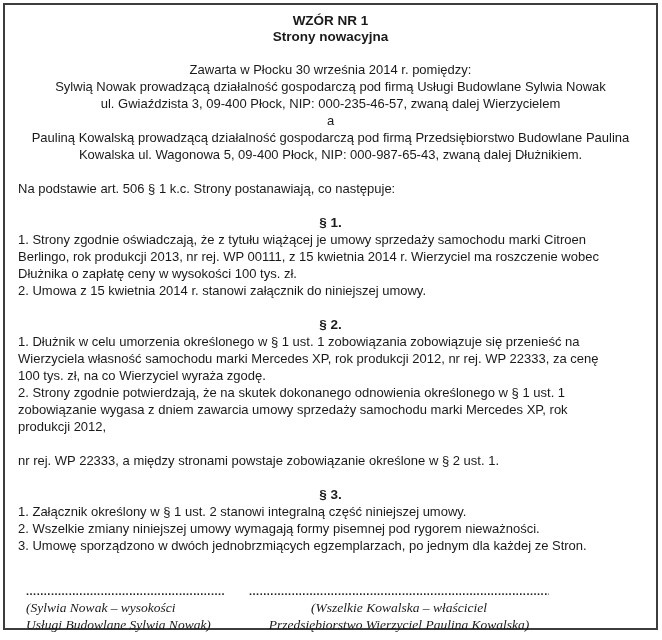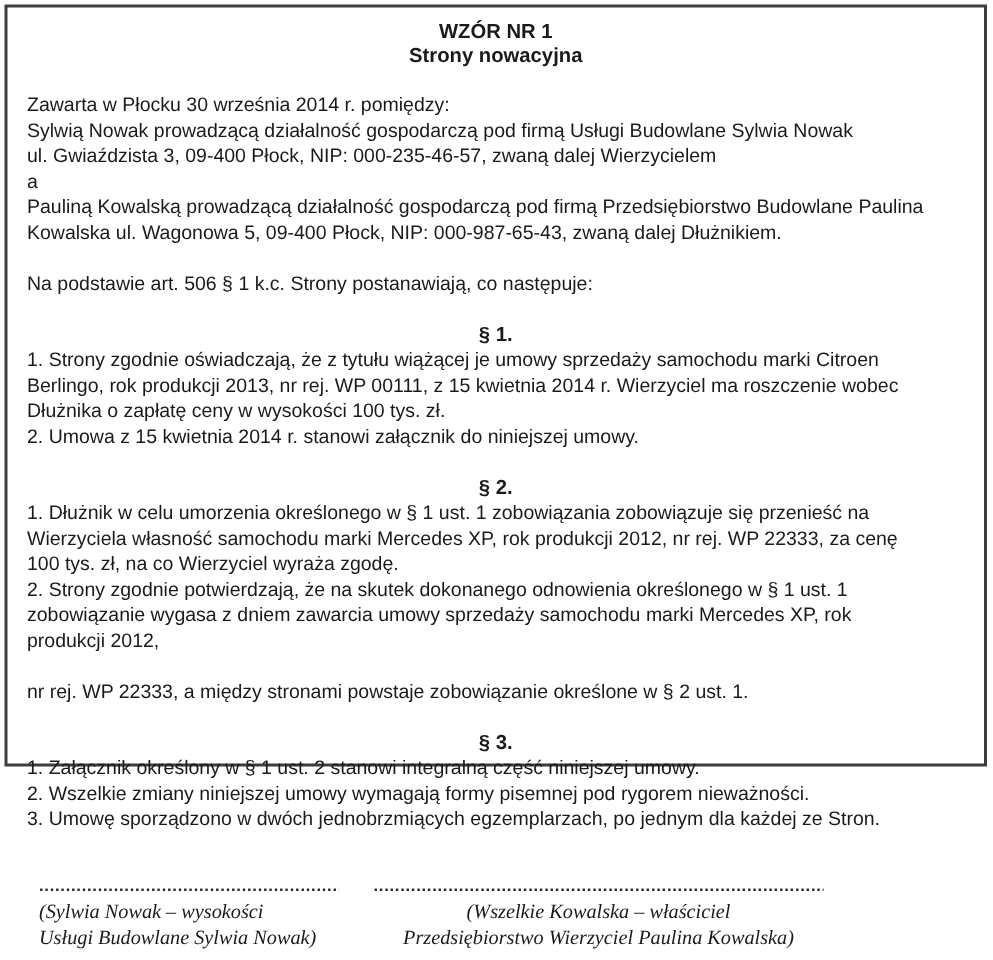--- a/index.html
+++ b/index.html
@@ -8,38 +8,38 @@
     width: 662px;
     height: 640px;
     background: #ffffff;
     font-family: "Liberation Sans", sans-serif;
     color: #1a1a1a;
     overflow: hidden;
   }
   .frame {
     position: absolute;
     left: 3px; top: 3px;
-    width: 655px; height: 508px;
+    width: 655px; height: 627px;
     border: 2px solid #3d3d3d;
     box-sizing: border-box;
     padding: 6px 13px 0 13px;
   }
   .title-block {
     text-align: center;
     font-weight: 700;
     font-size: 13.5px;
     line-height: 16px;
     margin-top: 2px;
   }
   .body-text {
     font-size: 13px;
     line-height: 17px;
     white-space: pre-line;
   }
-  .intro   { margin-top: 16px; }
+  .intro   { margin-top: 16px; text-align: center; }
   .basis   { margin-top: 17px; }
   .sec-head {
     text-align: center;
     font-weight: 700;
     font-size: 13.5px;
     line-height: 17px;
     margin-top: 17px;
   }
   .part2 { margin-top: 17px; }
   .sig-row {

